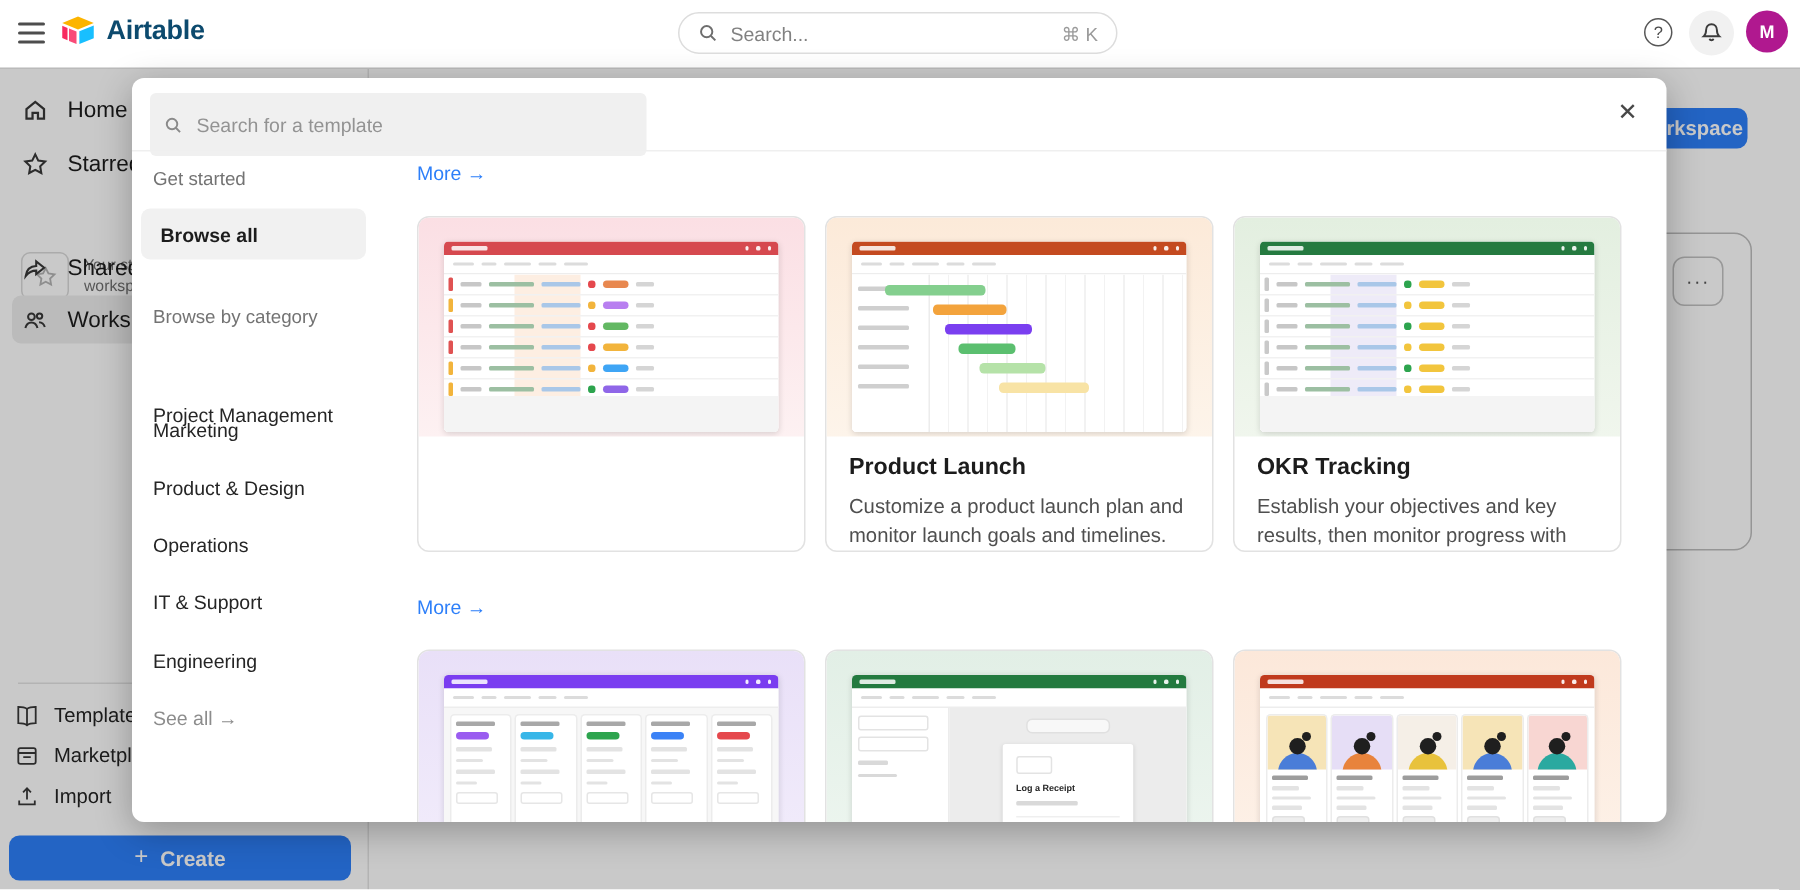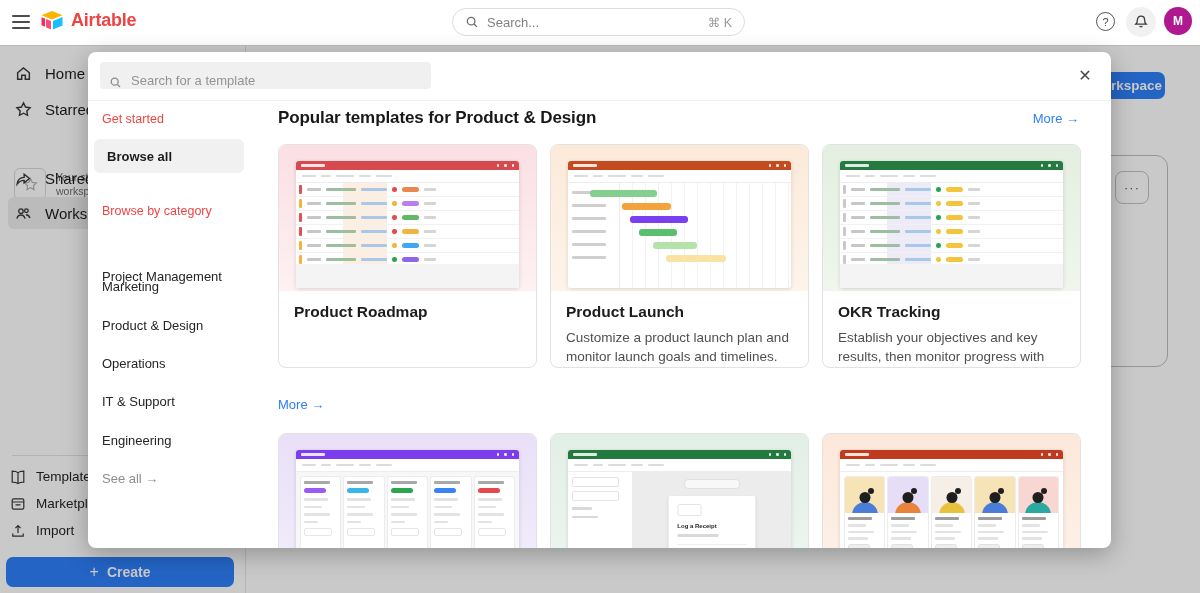--- a/index.html
+++ b/index.html
@@ -5,21 +5,21 @@
   html,body{margin:0;padding:0;width:1200px;height:593px;overflow:hidden;
     font-family:"Liberation Sans",sans-serif;background:#fff;position:relative;}
   .abs{position:absolute;}
   svg{display:block;}
 
   
   .topbar{left:0;top:0;width:1200px;height:45px;background:#fff;border-bottom:1px solid #ececec;z-index:5;}
   .hamburger{left:12px;top:15px;width:18px;height:14px;display:flex;flex-direction:column;justify-content:space-between;cursor:pointer;}
   .hamburger span{height:2px;background:#4d4d4d;border-radius:1px;}
   .brand{left:40px;top:10px;display:flex;align-items:center;gap:7px;}
-  .brand-name{font-size:18px;font-weight:700;color:#ef4444;letter-spacing:-.2px;}
+  .brand-name{font-size:18px;font-weight:700;color:#0c4a6e;letter-spacing:-.2px;}
   .top-search{left:452px;top:8px;width:293px;height:28px;border:1px solid #ddd;border-radius:15px;
     background:#fff;display:flex;align-items:center;padding:0 12px;box-sizing:border-box;gap:8px;cursor:pointer;}
   .top-search-text{font-size:13px;color:#818181;flex:1;}
   .top-search-kbd{font-size:12.5px;color:#9a9a9a;}
   .help-btn{left:1096px;top:12px;width:19px;height:19px;border:1.4px solid #565656;border-radius:50%;
     box-sizing:border-box;display:flex;align-items:center;justify-content:center;font-size:11px;color:#4a4a4a;cursor:pointer;}
   .bell-btn{left:1126px;top:7px;width:30px;height:30px;border-radius:50%;background:#f1f1f1;
     display:flex;align-items:center;justify-content:center;cursor:pointer;}
   .avatar{left:1164px;top:7px;width:28px;height:28px;border-radius:50%;display:flex;align-items:center;
     justify-content:center;color:#fff;font-size:12px;font-weight:700;cursor:pointer;}
@@ -45,30 +45,30 @@
     display:flex;align-items:center;justify-content:center;color:#fff;font-size:13.5px;font-weight:600;z-index:2;cursor:pointer;}
   .bg-card{left:1010px;top:155px;width:156px;height:210px;border:1px solid #bdbdbd;border-radius:12px;z-index:2;background:#fff;}
   .bg-more-btn{left:1115px;top:171px;width:32px;height:31px;border:1px solid #c2c2c2;border-radius:8px;background:#fff;
     display:flex;align-items:center;justify-content:center;color:#555;font-size:13px;letter-spacing:1px;z-index:2;cursor:pointer;}
 
   .overlay{left:0;top:45px;width:1200px;height:548px;background:rgba(0,0,0,0.21);z-index:10;}
 
   
   .modal{left:88px;top:52px;width:1023px;height:496px;background:#fff;border-radius:8px;z-index:30;
     box-shadow:0 6px 24px rgba(0,0,0,.28);overflow:hidden;}
-  .modal-search{position:absolute;left:12px;top:10px;width:331px;height:27px;background:#f0f0f0;border:none;
-    border-radius:4px;display:flex;align-items:flex-end;padding:0 9px;box-sizing:border-box;gap:7px;}
+  .modal-search{position:absolute;left:12px;top:10px;width:331px;height:42px;background:#f0f0f0;border:none;
+    border-radius:4px;display:flex;align-items:center;padding:0 9px;box-sizing:border-box;gap:7px;}
   .modal-search input{border:none;outline:none;background:transparent;font-size:13px;color:#333;flex:1;
     font-family:"Liberation Sans",sans-serif;}
   .modal-search input::placeholder{color:#939393;}
   .modal-close{position:absolute;right:17px;top:14px;width:18px;height:18px;display:flex;align-items:center;
     justify-content:center;color:#484848;cursor:pointer;}
   .modal-hdiv{position:absolute;left:0;right:0;top:48px;height:1px;background:#efefef;}
 
-  .mnav-label{position:absolute;left:14px;font-size:12.5px;color:#ef4444;}
+  .mnav-label{position:absolute;left:14px;font-size:12.5px;color:#737373;}
   .mnav-item{position:absolute;left:14px;font-size:13px;font-weight:500;color:#252525;cursor:pointer;white-space:nowrap;}
   .mnav-selected{position:absolute;left:6px;top:87px;width:150px;height:34px;background:#f1f1f1;border-radius:6px;
     display:flex;align-items:center;padding-left:13px;box-sizing:border-box;font-size:13px;font-weight:600;color:#1c1c1c;cursor:pointer;}
   .mnav-seeall{position:absolute;left:14px;font-size:13px;color:#8c8c8c;cursor:pointer;}
 
   .mcontent{position:absolute;left:190px;top:0;width:803px;height:496px;}
   .msection-head{position:absolute;left:0;right:2px;display:flex;align-items:baseline;justify-content:space-between;}
   .msection-title{font-size:17px;font-weight:700;color:#181818;letter-spacing:-.1px;}
   .msection-more{font-size:13px;font-weight:500;cursor:pointer;}
 
@@ -249,21 +249,20 @@
   <div class="mnav-item" style="top:227px;">Marketing</div>
   <div class="mnav-item" style="top:266px;">Product &amp; Design</div>
   <div class="mnav-item" style="top:304px;">Operations</div>
   <div class="mnav-item" style="top:342px;">IT &amp; Support</div>
   <div class="mnav-item" style="top:381px;">Engineering</div>
   <div class="mnav-seeall" style="top:419px;">See all →</div>
 
   <div class="mcontent">
 
     <div class="msection-head" style="top:56px;">
-      <span class="msection-title">Popular templates for Product &amp; Design</span>
       <span class="msection-more" style="color:#2d7ff9;">More →</span>
     </div>
 
     <div class="cards-row" style="top:92px;">
       <div class="tcard">
         <div class="tthumb" style="background: linear-gradient(rgb(251, 223, 228) 0%, rgb(253, 241, 242) 100%);">
             <div class="mini-window">
               <div class="mini-head" style="background: rgb(214, 73, 79);">
                 <div class="mini-head-dash"></div>
                 <div class="mini-spacer"></div>
@@ -332,21 +331,20 @@
                   <div class="m-dash" style="width: 26px; background: rgb(169, 199, 232); height: 2.5px;"></div>
                   <div class="m-dot" style="background: rgb(45, 164, 78);"></div>
                   <div class="m-pill" style="width: 17px; background: rgb(143, 102, 232);"></div>
                   <div class="m-dash" style="width: 12px; background: rgb(213, 213, 213); height: 2.5px;"></div>
                 </div>
                 <div style="position: absolute; inset: 81px 0px 0px; background: rgb(244, 244, 244); z-index: 2;"></div>
               </div>
             </div>
           </div>
         <div class="tinfo">
-          <div class="ttitle">Product Roadmap</div>
         </div>
       </div>
       <div class="tcard">
         <div class="tthumb" style="background: linear-gradient(rgb(252, 234, 217) 0%, rgb(253, 244, 234) 100%);">
             <div class="mini-window">
               <div class="mini-head" style="background: rgb(196, 74, 32);">
                 <div class="mini-head-dash"></div>
                 <div class="mini-spacer"></div>
                 <div class="mini-dot"></div>
                 <div class="mini-dot"></div>

